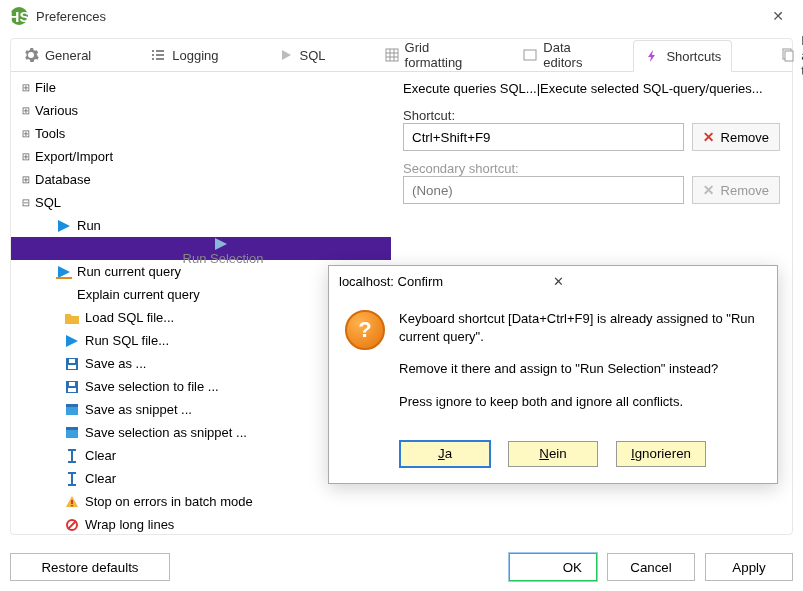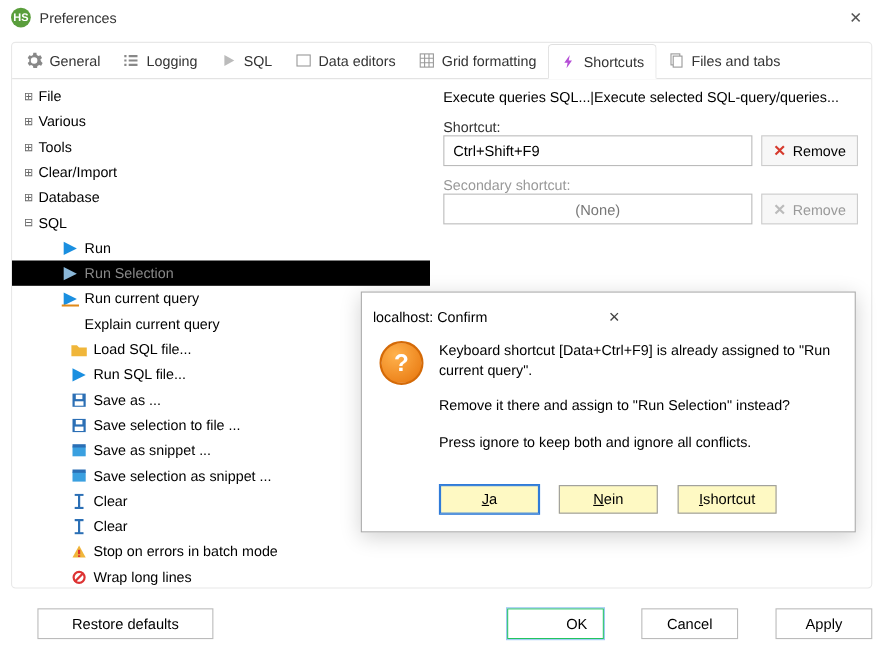--- a/index.html
+++ b/index.html
@@ -1,53 +1,53 @@
 <!DOCTYPE html>
 <html><head>
 <meta charset="utf-8">
 <style>
 * { box-sizing: border-box; margin: 0; padding: 0; }
 body { font-family: "Segoe UI", Tahoma, sans-serif; font-size: 13px; color: #000; background: #fff; width: 803px; height: 591px; overflow: hidden; position: relative; }
 .titlebar { height: 32px; display: flex; align-items: center; padding: 0 10px; }
-.app-icon { width: 18px; height: 18px; border-radius: 50%; background: #5a9e3c; display: flex; align-items: center; justify-content: center; color: #fff; font-size: 10px; font-weight: bold; margin-right: 8px; }
+.app-icon { width: 18px; height: 18px; border-radius: 50%; background: #5a9e3c; display: flex; align-items: center; justify-content: center; color: #fff; font-size: 15px; font-weight: bold; margin-right: 8px; }
 .title { flex: 1; color: #333; }
 .close-x { width: 30px; text-align: center; color: #555; font-size: 14px; cursor: pointer; }
 .content { padding: 6px 10px 56px 10px; height: calc(100% - 32px); }
 .panel { border: 1px solid #e8e8e8; border-radius: 4px; height: 100%; display: flex; flex-direction: column; }
-.tabs { display: flex; border-bottom: none; height: 32px; padding: 0 2px; }
+.tabs { display: flex; border-bottom: none; height: 32px; padding: 0 2px; gap: 39px; }
 .tab { display: flex; align-items: center; padding: 0 10px; gap: 6px; cursor: pointer; color: #333; }
 .tab.active { border: 1px solid #e0e0e0; border-bottom: 1px solid #fff; border-radius: 4px 4px 0 0; position: relative; top: 1px; background: #fff; }
 .tab-icon { width: 16px; height: 16px; display: flex; align-items: center; justify-content: center; }
 .body { display: flex; flex: 1; border-top: 1px solid #e0e0e0; overflow: hidden; }
 .tree { width: 380px; overflow: auto; padding: 4px 0; }
 .tree-item { display: flex; align-items: center; height: 23px; padding-left: 8px; cursor: pointer; }
 .tree-item .exp { width: 14px; height: 14px; display: flex; align-items: center; justify-content: center; font-size: 10px; color: #666; margin-right: 2px; }
 .tree-item .ticon { width: 18px; display: flex; align-items: center; justify-content: center; margin-right: 4px; }
-.tree-item.selected { background: #000000; }
+.tree-item.selected { background: #4c1d95; flex-direction: column; }
 .tree-item.dim { color: #888; }
 .ind2 { padding-left: 44px; }
 .ind3 { padding-left: 52px; text-align: center; }
 .right { flex: 1; padding: 8px 12px; display: flex; flex-direction: column; gap: 10px; }
 .desc { line-height: 1.4; }
 .field-label { color: #333; }
 .field-label.dim { color: #999; }
 .field-row { display: flex; align-items: center; gap: 8px; }
 .text-input { flex: 1; height: 28px; border: 1px solid #bbb; padding: 0 8px; background: #fff; }
-.text-input[disabled] { color: #777; text-align: center; }
+.text-input[disabled] { color: #777; }
 .remove-btn { height: 28px; border: 1px solid #ccc; background: #f7f7f7; padding: 0 10px; display: flex; align-items: center; gap: 6px; cursor: pointer; }
 .remove-btn.dim { color: #999; }
 .x-red { color: #d63a2d; font-weight: bold; font-size: 14px; }
 .x-dim { color: #bbb; font-weight: bold; font-size: 14px; }
 .footer { position: absolute; bottom: 0; left: 0; right: 0; height: 48px; display: flex; align-items: center; padding: 0 10px; gap: 10px; background: #fff; }
-.btn { height: 28px; min-width: 88px; border: 1px solid #bbb; background: #fff; cursor: pointer; padding: 0 14px; margin-left: 24px; }
+.btn { height: 28px; min-width: 88px; border: 1px solid #bbb; background: #fff; cursor: pointer; padding: 0 14px; }
 .btn.default { border: 1px solid #22c55e; outline: 1px solid #9ec7f2; text-align: right; }
 .spacer { flex: 1; }
 
 .modal { position: absolute; top: 265px; left: 328px; width: 450px; background: #fff; border: 1px solid #aaa; box-shadow: 0 4px 18px rgba(0,0,0,.18); }
-.modal-title { height: 30px; display: flex; align-items: flex-end; padding: 0 10px; }
+.modal-title { height: 30px; display: flex; align-items: center; padding: 0 10px; }
 .modal-title span { flex: 1; }
 .modal-body { display: flex; padding: 14px 16px 8px 16px; gap: 14px; }
 .warn-icon { width: 40px; height: 40px; border-radius: 50%; background: radial-gradient(circle at 35% 30%, #ffb24d, #e6730a); display: flex; align-items: center; justify-content: center; color: #fff; font-size: 22px; font-weight: bold; border: 2px solid #d46a08; flex-shrink: 0; }
 .modal-text p { margin-bottom: 14px; line-height: 1.4; }
 .modal-buttons { display: flex; justify-content: center; gap: 18px; padding: 8px 0 16px 0; }
 .mbtn { height: 26px; width: 90px; border: 1px solid #999; background: #fef9c3; cursor: pointer; }
 .mbtn.default { outline: 1px solid #2f7bd9; border: 1px solid #2f7bd9; }
 .under { text-decoration: underline; }
 
 svg { display: block; }
@@ -84,37 +84,37 @@
         <span class="tab-icon">
             <svg width="14" height="14" viewBox="0 0 14 14">
               <path fill="#bbb" d="M3 2l9 5-9 5z"></path>
             </svg>
           </span>
         <span>SQL</span>
       </div>
       <div class="tab">
         <span class="tab-icon">
             <svg width="14" height="14" viewBox="0 0 14 14">
-              <rect x="1" y="2" width="12" height="10" fill="none" stroke="#999"></rect>
-            </svg>
-          </span>
-        <span>Data editors</span>
-      </div>
-      <div class="tab">
-        <span class="tab-icon">
-            <svg width="14" height="14" viewBox="0 0 14 14">
               <rect x="1" y="1" width="12" height="12" fill="none" stroke="#999"></rect>
               <line x1="1" y1="5" x2="13" y2="5" stroke="#999"></line>
               <line x1="1" y1="9" x2="13" y2="9" stroke="#999"></line>
               <line x1="5" y1="1" x2="5" y2="13" stroke="#999"></line>
               <line x1="9" y1="1" x2="9" y2="13" stroke="#999"></line>
             </svg>
           </span>
         <span>Grid formatting</span>
       </div>
+      <div class="tab">
+        <span class="tab-icon">
+            <svg width="14" height="14" viewBox="0 0 14 14">
+              <rect x="1" y="2" width="12" height="10" fill="none" stroke="#999"></rect>
+            </svg>
+          </span>
+        <span>Data editors</span>
+      </div>
       <div class="tab active">
         <span class="tab-icon">
             <svg width="14" height="14" viewBox="0 0 14 14">
               <path fill="#b54fd6" d="M8 1L3 8h3l-1 5 5-7H7z"></path>
             </svg>
           </span>
         <span>Shortcuts</span>
       </div>
       <div class="tab">
         <span class="tab-icon">
@@ -136,21 +136,21 @@
         <div class="tree-item">
             <span class="exp">⊞</span>
             <span>Various</span>
           </div>
         <div class="tree-item">
             <span class="exp">⊞</span>
             <span>Tools</span>
           </div>
         <div class="tree-item">
             <span class="exp">⊞</span>
-            <span>Clear/Import</span>
+            <span>Export/Import</span>
           </div>
         <div class="tree-item">
             <span class="exp">⊞</span>
             <span>Database</span>
           </div>
         <div class="tree-item">
             <span class="exp">⊟</span>
             <span>SQL</span>
           </div>
 
@@ -323,15 +323,15 @@
     <div class="warn-icon">?</div>
     <div class="modal-text">
       <p>Keyboard shortcut [Data+Ctrl+F9] is already assigned to "Run current query".</p>
       <p>Remove it there and assign to "Run Selection" instead?</p>
       <p>Press ignore to keep both and ignore all conflicts.</p>
     </div>
   </div>
   <div class="modal-buttons">
     <button class="mbtn default"><span class="under">J</span><span>a</span></button>
     <button class="mbtn"><span class="under">N</span><span>ein</span></button>
-    <button class="mbtn"><span class="under">I</span><span>shortcut</span></button>
+    <button class="mbtn"><span class="under">I</span><span>gnorieren</span></button>
   </div>
 </div>
 
 </body></html>

